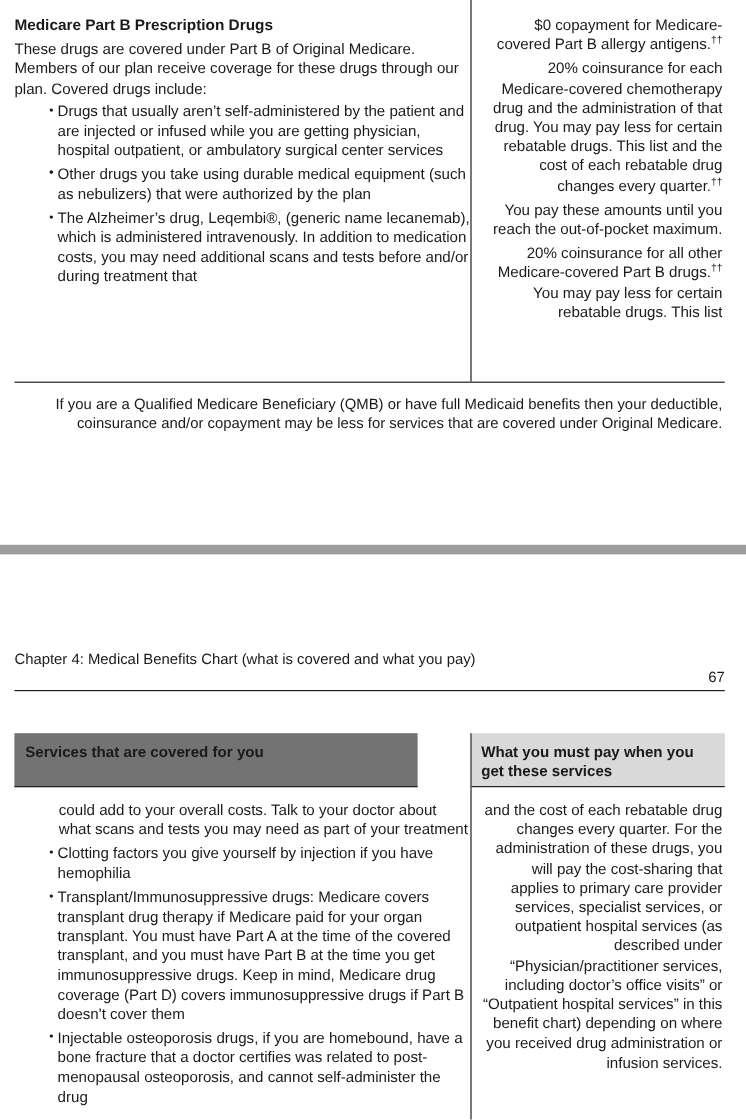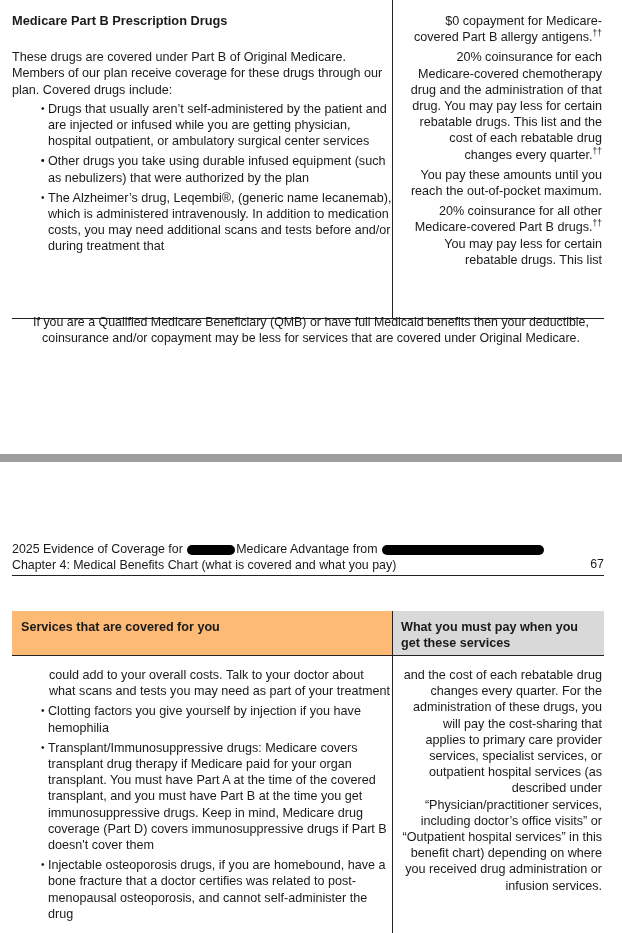--- a/index.html
+++ b/index.html
@@ -18,75 +18,70 @@
   #p1-divider { left: 380px; top: 0; width: 1.3px; height: 318px; background: #222; }
   #p1-right { left: 390px; top: 0; width: 200px; height: 318px; overflow: hidden; }
 
   .title { font-weight: bold; font-size: 12.8px; }
   .bullets { list-style: none; margin: 0; padding: 0 0 0 30px; }
   .bullets li { position: relative; padding-left: 6px; }
   .bullets li .dot { position: absolute; left: -1px; top: 0; font-size: 10px; }
 
   .sup { font-size: 8.5px; vertical-align: super; line-height: 0; }
 
-  #qmb-note { left: 20px; top: 314px; width: 582px; text-align: center; font-size: 12.4px; line-height: 16.4px; }
+  #qmb-note { left: 20px; top: 329px; width: 582px; text-align: right; font-size: 12.4px; line-height: 16.4px; }
 
   #page-break { left: 0; top: 454px; width: 622px; height: 8px; background: #9d9d9d; }
 
   
   #p2-header { left: 12px; top: 541px; width: 592px; height: 34px; border-bottom: 1.3px solid #222; }
   .hdr-line { font-size: 12.4px; line-height: 16.3px; white-space: nowrap; }
   .redact { display: inline-block; background: #000; border-radius: 5px; height: 10px; vertical-align: middle; margin: 0 1px; }
   #page-number { right: 0; top: 15px; font-size: 12.4px; }
 
   
   #p2-table { left: 12px; top: 611px; width: 592px; height: 322px; }
-  #p2-head-left { left: 0; top: 0; width: 380px; height: 44px; background: #fdba74; border-bottom: 1.3px solid #222; }
+  #p2-head-left { left: 0; top: 0; width: 336px; height: 44px; background: #737373; border-bottom: 1.3px solid #222; }
   #p2-head-right { left: 381px; top: 0; width: 211px; height: 44px; background: #d9d9d9; border-bottom: 1.3px solid #222; }
   #p2-divider { left: 380px; top: 0; width: 1.3px; height: 322px; background: #222; }
   .th { font-weight: bold; font-size: 12.6px; line-height: 16px; }
   #p2-left { left: 0; top: 56px; width: 380px; }
   #p2-right { left: 390px; top: 56px; width: 200px; }
 
   .rp { margin-bottom: 4px; text-align: right; }
   .bullets li { margin-bottom: 4px; }
 </style>
 </head>
 <body>
 
 <div id="p1-table" class="abs">
   <div id="p1-left" class="abs">
-    <p class="title" style="margin-top:13px; margin-bottom:20px;">Medicare Part B Prescription Drugs</p>
+    <p class="title" style="margin-top:13px; margin-bottom:4px;">Medicare Part B Prescription Drugs</p>
     <p style="margin-bottom:3px;">These drugs are covered under Part B of Original Medicare. Members of our plan receive coverage for these drugs through our plan. Covered drugs include:</p>
     <ul class="bullets">
       <li><span class="dot">•</span><span>Drugs that usually aren’t self-administered by the patient and are injected or infused while you are getting physician, hospital outpatient, or ambulatory surgical center services</span></li>
       <li><span class="dot">•</span></li>
-      <li><span class="dot">•</span><span>Other drugs you take using durable infused equipment (such as nebulizers) that were authorized by the plan</span></li>
+      <li><span class="dot">•</span><span>Other drugs you take using durable medical equipment (such as nebulizers) that were authorized by the plan</span></li>
       <li><span class="dot">•</span><span>The Alzheimer’s drug, Leqembi®, (generic name lecanemab), which is administered intravenously. In addition to medication costs, you may need additional scans and tests before and/or during treatment that</span></li>
     </ul>
   </div>
   <div id="p1-divider" class="abs"></div>
   <div id="p1-right" class="abs">
     <p class="rp" style="margin-top:13px;"><span>$0 copayment for Medicare-covered Part B allergy antigens.</span><span class="sup">††</span></p>
     <p class="rp"><span>20% coinsurance for each Medicare-covered chemotherapy drug and the administration of that drug. You may pay less for certain rebatable drugs. This list and the cost of each rebatable drug changes every quarter.</span><span class="sup">††</span></p>
     <p class="rp"><span>You pay these amounts until you reach the out-of-pocket maximum.</span></p>
     <p class="rp"><span>20% coinsurance for all other Medicare-covered Part B drugs.</span><span class="sup">††</span><span> You may pay less for certain rebatable drugs. This list</span></p>
   </div>
 </div>
 
 <p id="qmb-note" class="abs">If you are a Qualified Medicare Beneficiary (QMB) or have full Medicaid benefits then your deductible, coinsurance and/or copayment may be less for services that are covered under Original Medicare.</p>
 
 <div id="page-break" class="abs"></div>
 
 <div id="p2-header" class="abs">
-  <div class="hdr-line">
-    <span>2025 Evidence of Coverage for</span>
-    <span class="redact" style="width:48px;"></span><span>Medicare Advantage from</span>
-    <span class="redact" style="width:162px;"></span>
-  </div>
   <div class="hdr-line">Chapter 4: Medical Benefits Chart (what is covered and what you pay)</div>
   <div id="page-number" class="abs">67</div>
 </div>
 
 <div id="p2-table" class="abs">
   <div id="p2-head-left" class="abs">
     <div class="th" style="padding:8px 0 0 9px;">Services that are covered for you</div>
   </div>
   <div id="p2-head-right" class="abs">
     <div class="th" style="padding:8px 8px 0 8px;">What you must pay when you get these services</div>

